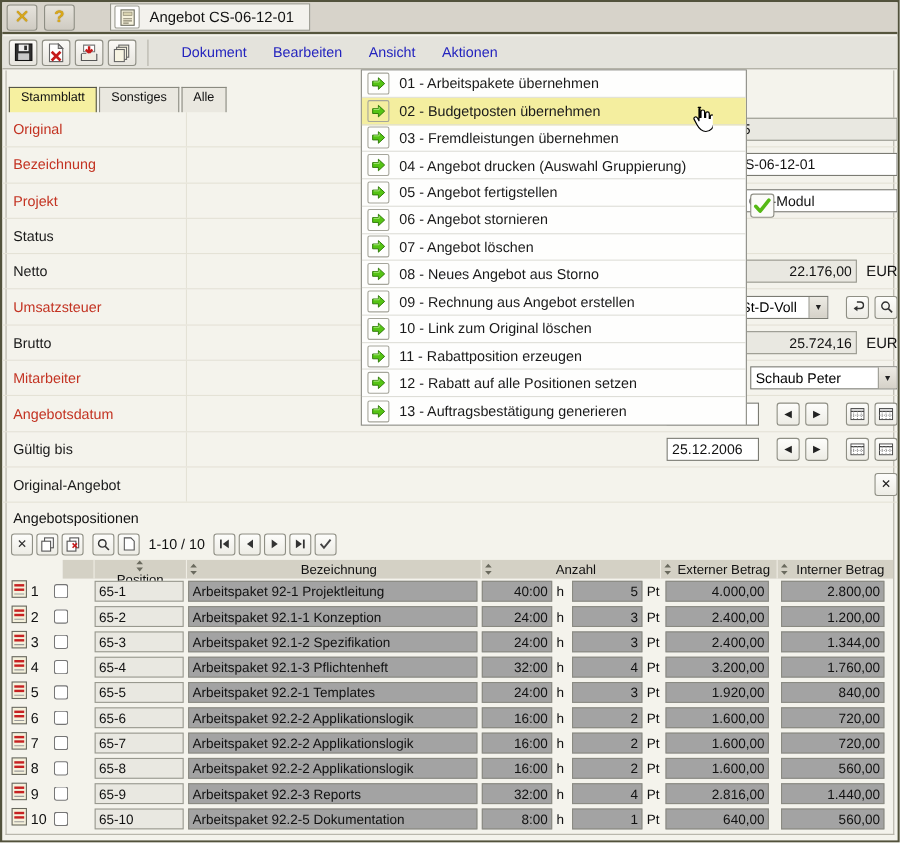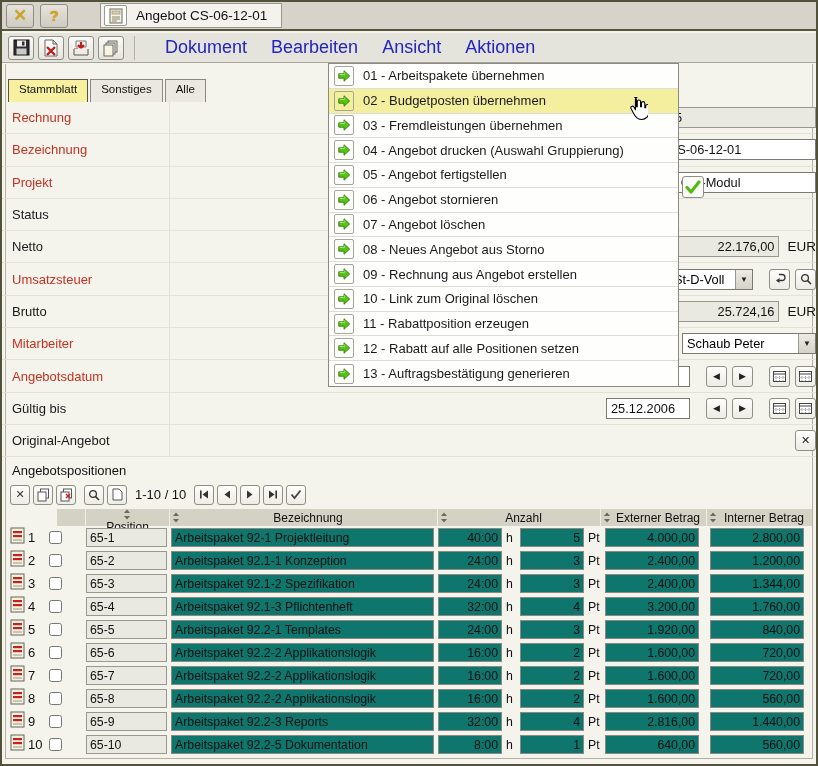--- a/index.html
+++ b/index.html
@@ -21,21 +21,21 @@
              display:flex; align-items:center; justify-content:center; }
   .win-title { font-size:13.5px; color:#111; }
 
   
   .toolbar { position:absolute; left:0; top:31px; right:0; height:30px; background:#E4E3DC;
              border-bottom:1px solid #A9A79C; display:flex; align-items:center; padding-left:6px; }
   .tool-btn { width:26px; height:24px; margin-right:4px; border:1px solid #8E8E84; border-radius:3px;
               background:linear-gradient(#FBFAF7,#E7E5DE); display:flex; align-items:center; justify-content:center; }
   .tool-sep { width:1px; height:24px; background:#B4B2A7; margin:0 8px 0 6px; }
   .menubar { display:flex; gap:24px; margin-left:22px; }
-  .menubar .mitem { color:#2424BE; font-size:18px; cursor:default; }
+  .menubar .mitem { color:#2424BE; font-size:13px; cursor:default; }
 
   
   .tabs { position:absolute; left:6px; top:77px; display:flex; gap:2px; height:23px; }
   .tab { padding:3px 10px 0 10px; font-size:11.5px; border:1px solid #8A8A80; border-bottom:none; background:#EAE8E0; color:#111; }
   .tab.active { background:#F6F0A0; border-color:#55554a; font-weight:normal; }
 
   
   .form { position:absolute; left:0; top:100px; right:0; height:356px; }
   .frow { height:32.3px; display:flex; align-items:stretch; border-bottom:1px solid #E4E2D6; }
   .flabel { width:168px; padding-left:10px; display:flex; align-items:center; font-size:13px; color:#1A1A1A;
@@ -72,21 +72,21 @@
   .hc .htxt { flex:1; text-align:center; }
   .hc0 { width:28px; } .hc1 { width:84px;flex-direction:column; } .hc2 { width:268px; } .hc3 { width:163px; } .hc4 { width:106px; } .hc5 { flex:1; }
   .sortico { display:inline-flex; margin-right:1px; }
 
   .tbody { position:absolute; left:4px; top:524px; right:4px; }
   .trow { height:23px; display:flex; align-items:center; }
   .slot-icon { width:22px; display:flex; justify-content:center; }
   .slot-num { width:18px; font-size:13px; color:#111; }
   .slot-cb { width:30px; display:flex; padding-left:3px; }
   .cb { width:13px; height:13px; accent-color:#555; }
-  .cell { height:19px; border:1px solid #8A8A82; background:#0f766e; font-family:"Liberation Sans",sans-serif;
+  .cell { height:19px; border:1px solid #8A8A82; background:#a3a3a3; font-family:"Liberation Sans",sans-serif;
           font-size:12.3px; padding:0 3px; color:#111; }
   .cell.pos { width:81px; margin-left:10px; background:#E9E8E1; border-color:#98988E; }
   .cell.bez { width:263px; margin-left:4px; }
   .cell.hrs { width:64px; margin-left:4px; text-align:right; }
   .cell.cnt { width:64px; margin-left:4px; text-align:right; }
   .cell.ext { width:94px; margin-left:3px; text-align:right; }
   .cell.intb { width:94px; margin-left:11px; text-align:right; }
   .unit { font-size:12.3px; color:#111; margin-left:4px; width:10px; }
   .unit.pt { width:14px; }
 
@@ -175,21 +175,21 @@
   <div class="inner-frame"></div>
 
   <div class="tabs">
     <div class="tab active">Stammblatt</div>
     <div class="tab">Sonstiges</div>
     <div class="tab">Alle</div>
   </div>
 
   <div class="form">
     <div class="frow">
-      <div class="flabel req">Rechnung</div>
+      <div class="flabel req">Original</div>
       <div class="fwidgets">
           <input class="tinput gray w153" value="65" style="">
         </div>
     </div>
     <div class="frow">
       <div class="flabel req">Bezeichnung</div>
       <div class="fwidgets">
           <input class="tinput w153" value="CS-06-12-01" style="">
         </div>
     </div>

